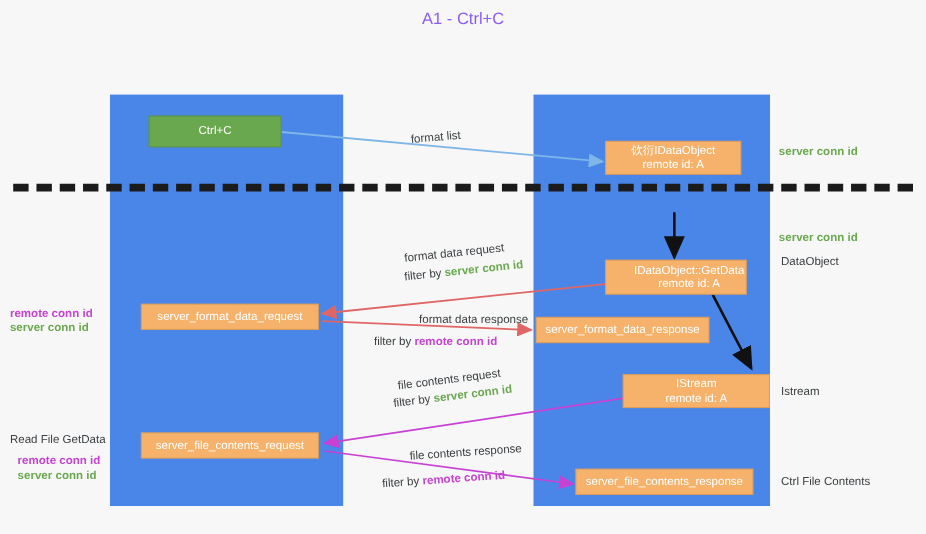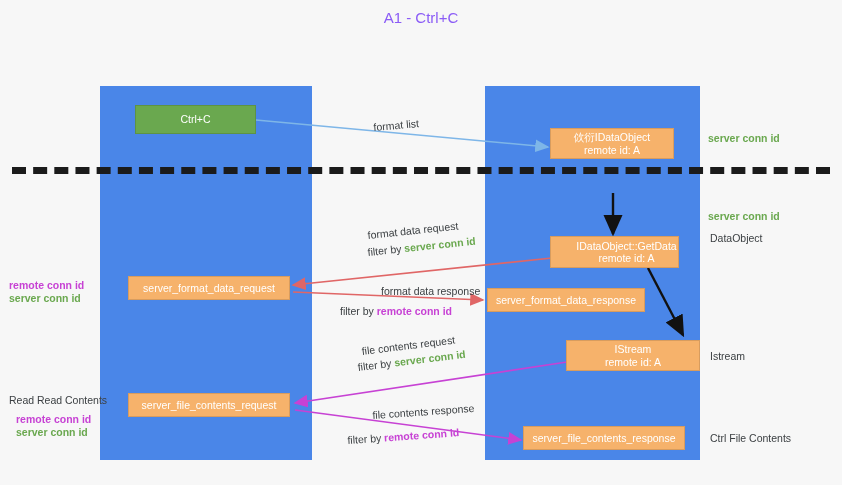--- a/index.html
+++ b/index.html
@@ -165,21 +165,21 @@
   </div>
 
   <div class="lbl magenta" style="left:9px;top:279px;">
     <span>remote conn id</span>
   </div>
   <div class="lbl green" style="left:9px;top:292px;">
     <span>server conn id</span>
   </div>
 
   <div class="lbl dark" style="left:9px;top:394px;">
-    <span>Read Read Contents</span>
+    <span>Read File GetData</span>
   </div>
   <div class="lbl magenta" style="left:16px;top:413px;">
     <span>remote conn id</span>
   </div>
   <div class="lbl green" style="left:16px;top:426px;">
     <span>server conn id</span>
   </div>
 
   <div class="lbl green" style="left:708px;top:132px;">
     <span>server conn id</span>

